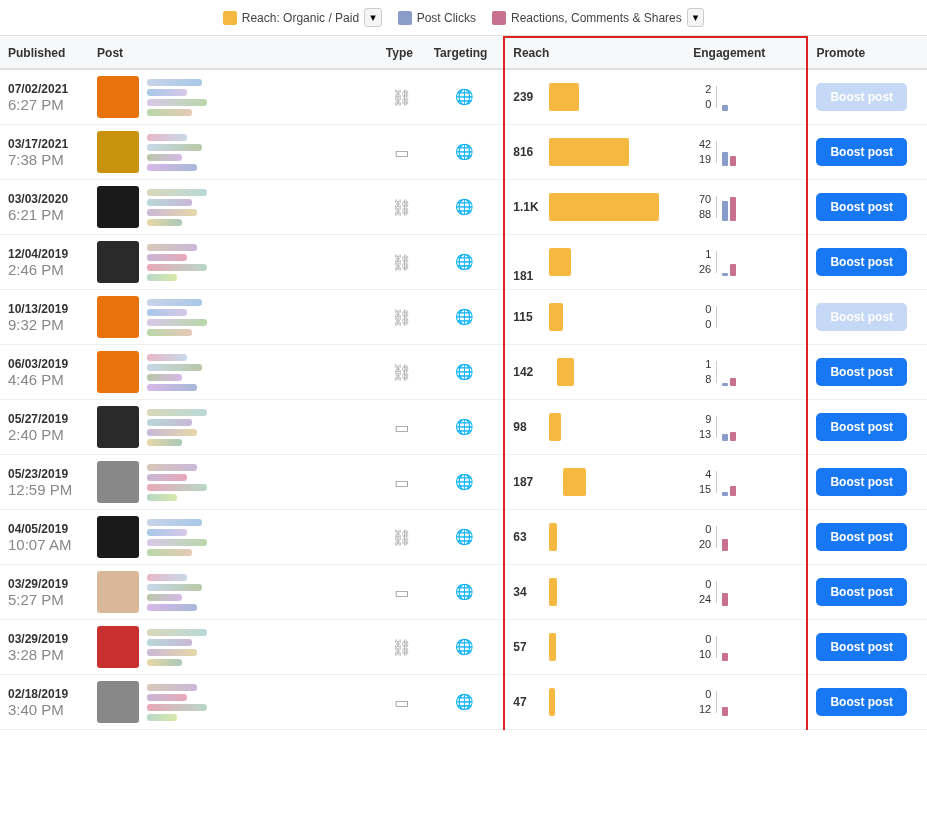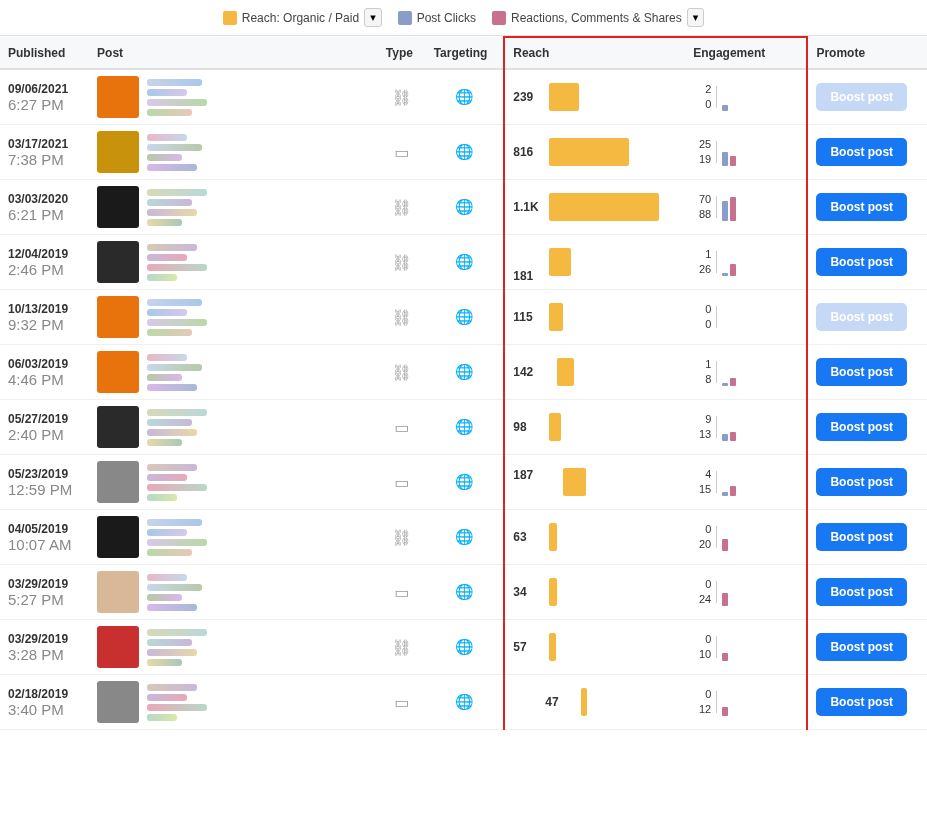--- a/index.html
+++ b/index.html
@@ -166,21 +166,21 @@
       <th>Targeting</th>
       <th class="reach-td" style="min-width:130px;">Reach</th>
       <th class="eng-td" style="min-width:110px;">Engagement</th>
       <th>Promote</th>
     </tr>
   </thead>
   <tbody id="table-body">
 
   <tr>
         <td>
-          <div class="published-date">09/06/2021</div>
+          <div class="published-date">07/02/2021</div>
           <div class="published-time">6:27 PM</div>
         </td>
         <td style="min-width: 260px;">
           <div class="post-cell">
     <div class="post-thumb thumb-orange" style="width:42px;height:42px;border-radius:3px;flex-shrink:0;"></div>
     <div class="post-text-lines">
       <div class="post-line" style="width:55px;background:linear-gradient(90deg,#c8d3e8,#a8c8e8);"></div>
       <div class="post-line" style="width:40px;background:linear-gradient(90deg,#a8c8e8,#d8c8e8);"></div>
       <div class="post-line" style="width:60px;background:linear-gradient(90deg,#d8c8e8,#b8d8a8);"></div>
       <div class="post-line" style="width:45px;background:linear-gradient(90deg,#b8d8a8,#e8c8b8);"></div>
@@ -230,21 +230,21 @@
         <td style="text-align: center;"><span class="target-icon" style="font-size:15px;color:#999;">🌐</span></td>
         <td class="reach-td">
           <div style="display:flex;align-items:center;gap:6px;">
     <span style="font-weight:600;min-width:30px;">816</span>
     <div style="width:80px;height:28px;background:#f5b942;border-radius:2px;min-width:4px;"></div>
   </div>
         </td>
         <td class="eng-td">
           <div style="display:flex;align-items:center;gap:5px;">
     <div style="display:flex;flex-direction:column;align-items:flex-end;min-width:18px;font-size:11px;line-height:1.4;">
-      <span>25</span>
+      <span>42</span>
       <span>19</span>
     </div>
     <div style="width:1px;height:22px;background:#ccc;"></div>
     <div style="display:flex;align-items:flex-end;gap:2px;height:28px;">
       <div style="width:6px;height:14px;background:#8a9cc8;border-radius:1px;"></div>
       <div style="width:6px;height:10px;background:#c87090;border-radius:1px;"></div>
     </div>
   </div>
         </td>
         <td><button class="boost-btn">Boost post</button></td>
@@ -456,21 +456,21 @@
       <div class="post-line" style="width:50px;background:linear-gradient(90deg,#d8c8b8,#c8b8d8);"></div>
       <div class="post-line" style="width:40px;background:linear-gradient(90deg,#c8b8d8,#e8a8b8);"></div>
       <div class="post-line" style="width:60px;background:linear-gradient(90deg,#e8a8b8,#b8d8c8);"></div>
       <div class="post-line" style="width:30px;background:linear-gradient(90deg,#b8d8c8,#d8e8a8);"></div>
     </div>
   </div>
         </td>
         <td style="text-align: center;"><span class="type-icon" style="font-size:16px;color:#999;">▭</span></td>
         <td style="text-align: center;"><span class="target-icon" style="font-size:15px;color:#999;">🌐</span></td>
         <td class="reach-td">
-          <div style="display:flex;align-items:flex-start;gap:20px;">
+          <div style="display:flex;align-items:center;gap:20px;">
     <span style="font-weight:600;min-width:30px;">187</span>
     <div style="width:23px;height:28px;background:#f5b942;border-radius:2px;min-width:4px;"></div>
   </div>
         </td>
         <td class="eng-td">
           <div style="display:flex;align-items:center;gap:5px;">
     <div style="display:flex;flex-direction:column;align-items:flex-end;min-width:18px;font-size:11px;line-height:1.4;">
       <span>4</span>
       <span>15</span>
     </div>
@@ -612,21 +612,21 @@
       <div class="post-line" style="width:50px;background:linear-gradient(90deg,#d8c8b8,#c8b8d8);"></div>
       <div class="post-line" style="width:40px;background:linear-gradient(90deg,#c8b8d8,#e8a8b8);"></div>
       <div class="post-line" style="width:60px;background:linear-gradient(90deg,#e8a8b8,#b8d8c8);"></div>
       <div class="post-line" style="width:30px;background:linear-gradient(90deg,#b8d8c8,#d8e8a8);"></div>
     </div>
   </div>
         </td>
         <td style="text-align: center;"><span class="type-icon" style="font-size:16px;color:#999;">▭</span></td>
         <td style="text-align: center;"><span class="target-icon" style="font-size:15px;color:#999;">🌐</span></td>
         <td class="reach-td">
-          <div style="display:flex;align-items:center;gap:6px;margin-left:32px;">
+          <div style="display:flex;align-items:center;gap:6px;">
     <span style="font-weight:600;min-width:30px;">47</span>
     <div style="width:6px;height:28px;background:#f5b942;border-radius:2px;min-width:4px;"></div>
   </div>
         </td>
         <td class="eng-td">
           <div style="display:flex;align-items:center;gap:5px;">
     <div style="display:flex;flex-direction:column;align-items:flex-end;min-width:18px;font-size:11px;line-height:1.4;">
       <span>0</span>
       <span>12</span>
     </div>

